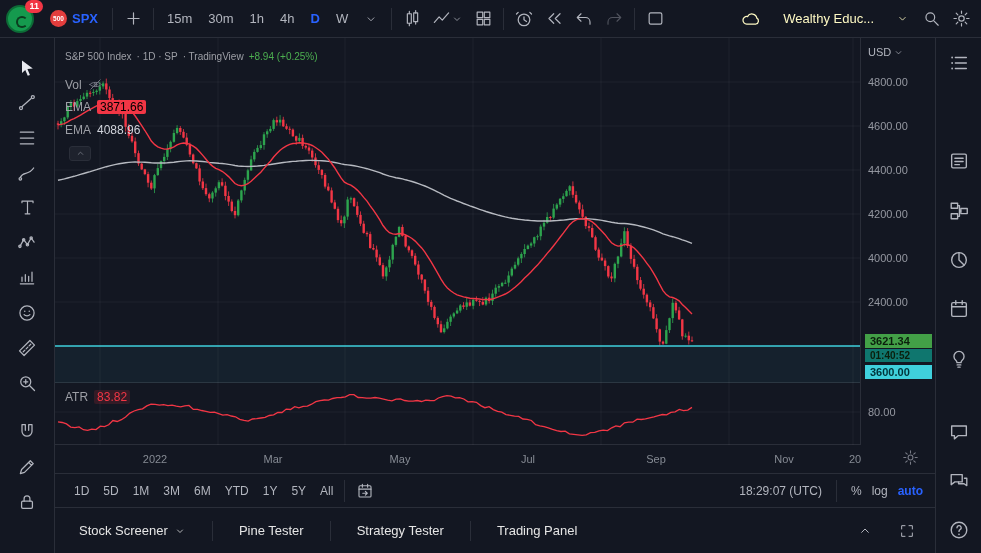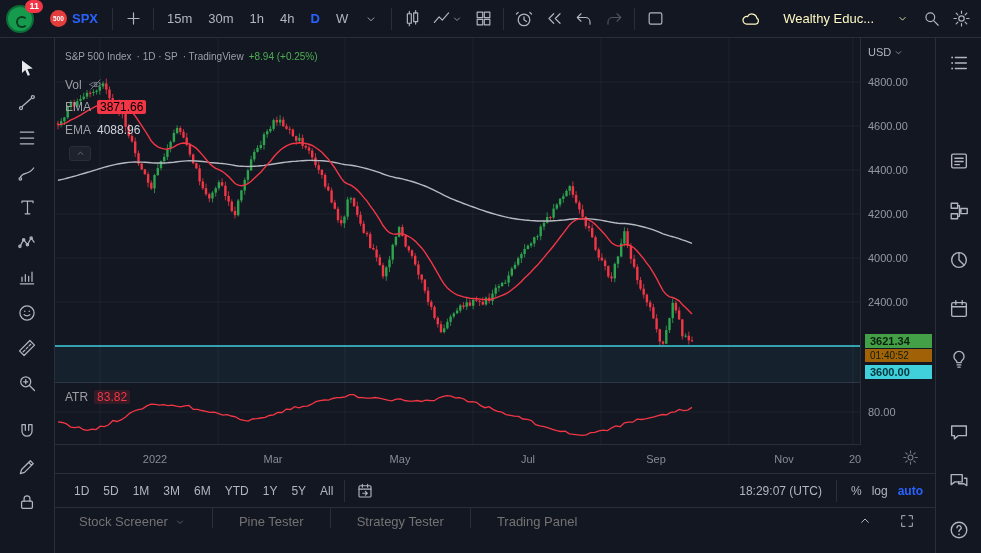--- a/index.html
+++ b/index.html
@@ -37,21 +37,21 @@
 
   
   .panes{position:relative;height:407px;flex:0 0 407px}
   .main-pane{position:absolute;left:0;top:0;width:805px;height:345px;border-bottom:1px solid #2a2e39}
   .atr-pane{position:absolute;left:0;top:345px;width:805px;height:62px;border-bottom:1px solid #2a2e39}
   .axis-col{position:absolute;right:0;top:0;width:75px;height:407px;border-left:1px solid #2a2e39;font-size:11px;color:#9598a1;cursor:ns-resize}
   .plabel{position:absolute;left:7px;line-height:12px}
   .currency{position:absolute;left:7px;top:8px;display:flex;align-items:center;gap:2px;color:#b2b5be;cursor:pointer}
   .badge{position:absolute;left:4px;right:3px;border-radius:0;font-size:11px;font-weight:700;line-height:14px;padding:0 5px}
   .badge.price{top:296px;background:#43a047;color:#0b1f0d}
-  .badge.count{top:311px;background:#a16207;color:#0b1f0d;font-size:10px;line-height:13px;font-weight:400}
+  .badge.count{top:311px;background:#0f766e;color:#0b1f0d;font-size:10px;line-height:13px;font-weight:700}
   .badge.level{top:327px;background:#3fd0dc;color:#00343a}
   .atr-label-axis{position:absolute;left:7px;top:368px}
 
   .legend{position:absolute;left:10px;top:13px;font-size:10px;color:#9d9fa6;display:flex;align-items:center;gap:5px;white-space:nowrap}
   .legend .chg{color:#4caf50}
   .lrow{position:absolute;left:10px;display:flex;align-items:center;gap:6px;font-size:12px;color:#9d9fa6}
   .lrow .val-red{color:#000000;background:#f23645;padding:0 3px;border-radius:2px}
   .lrow .val{color:#d1d4dc}
   .collapse-btn{position:absolute;left:14px;top:108px;width:22px;height:15px;background:#1e222d;border:1px solid #2a2e39;border-radius:3px;display:flex;align-items:center;justify-content:center;color:#868b94;cursor:pointer}
   .atr-legend{position:absolute;left:10px;top:352px;display:flex;gap:6px;font-size:12px;color:#9d9fa6;align-items:center}
@@ -63,21 +63,21 @@
   .ta-gear{position:absolute;right:16px;top:4px;color:#787b86;cursor:pointer}
 
   
   .range-bar{height:34px;flex:0 0 34px;display:flex;align-items:center;padding:0 12px;border-bottom:1px solid #2a2e39;font-size:12px;color:#b2b5be}
   .rng{padding:3px 7px;border-radius:4px;cursor:pointer}
   .rb-right{margin-left:auto;display:flex;align-items:center;gap:10px}
   .rb-right .auto{color:#2962ff;font-weight:700;cursor:pointer}
   .rb-right .lnk{cursor:pointer}
 
   
-  .tabs-bar{height:45px;flex:0 0 45px;display:flex;align-items:flex-start;padding:0 14px;font-size:13px;color:#737373;gap:8px}
+  .tabs-bar{height:45px;flex:0 0 45px;display:flex;align-items:center;padding:0 14px;font-size:13px;color:#e5e5e5;gap:8px}
   .tab{display:flex;align-items:center;gap:6px;padding:6px 10px;cursor:pointer;border-radius:4px;white-space:nowrap}
   .tab-div{width:1px;height:20px;background:#2a2e39;margin:0 8px}
   .tabs-right{margin-left:auto;display:flex;align-items:center;gap:14px;color:#b2b5be}
 </style>
 </head>
 <body>
 
 <svg width="0" height="0" style="position:absolute" aria-hidden="true">
   <defs>
     <symbol id="i-plus" viewBox="0 0 24 24">

